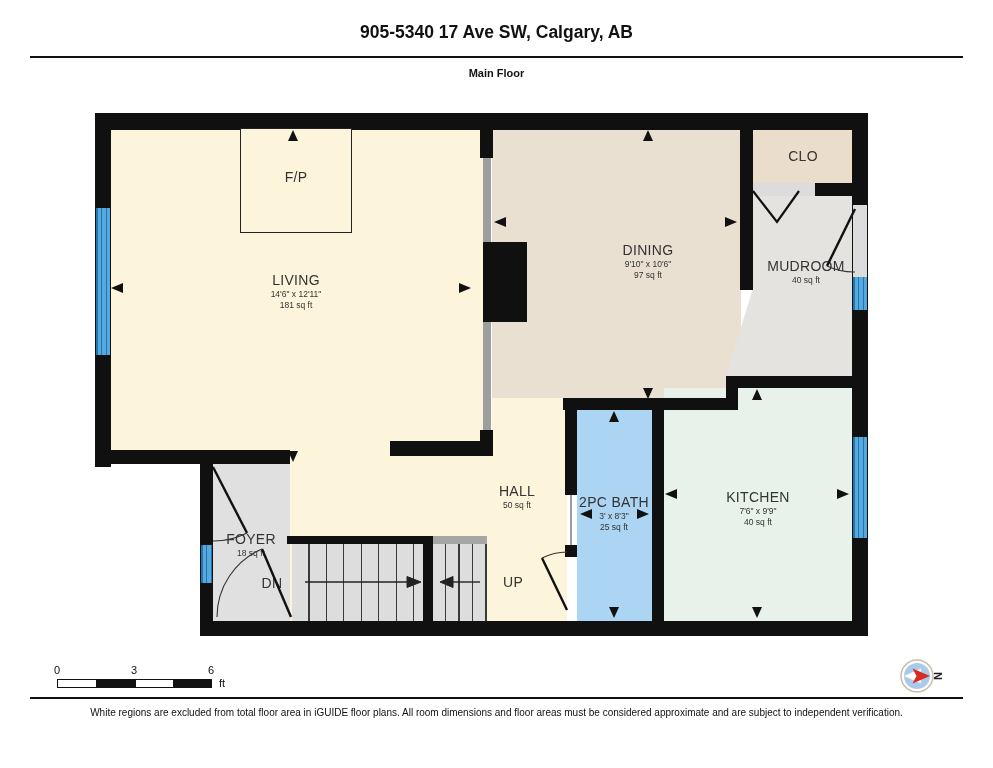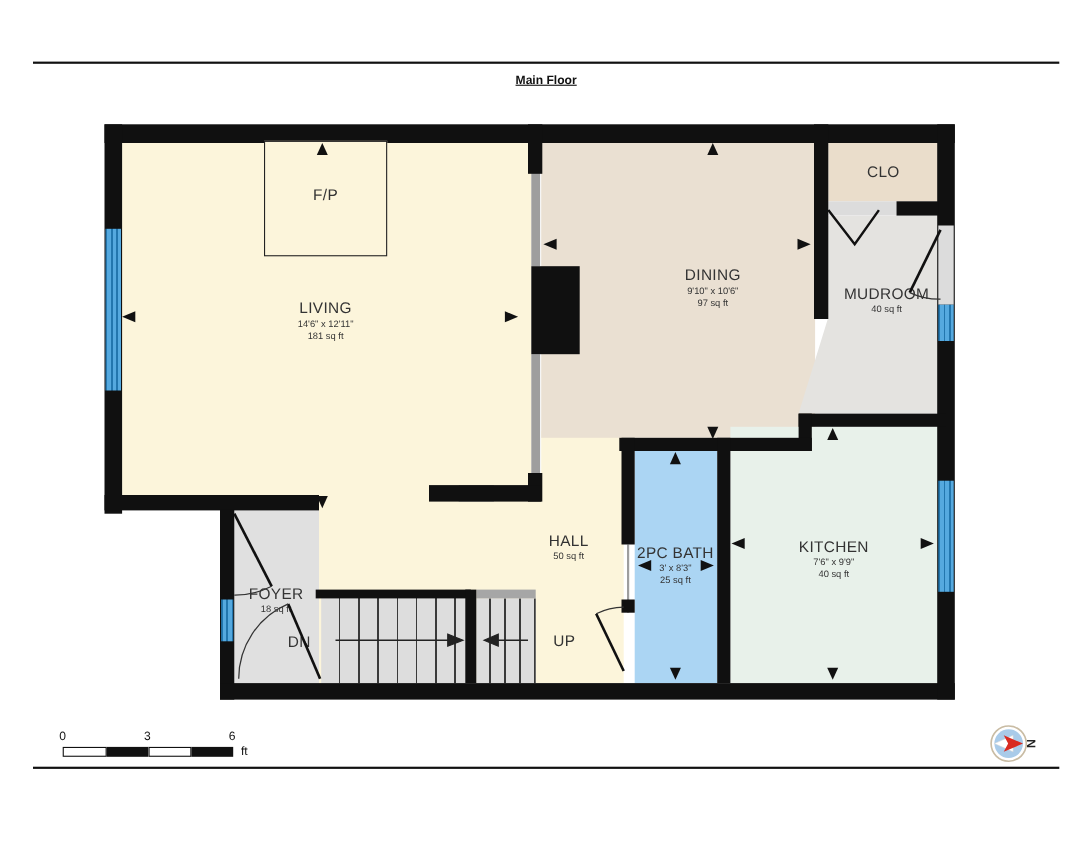--- a/index.html
+++ b/index.html
@@ -10,39 +10,40 @@
   .gray{position:absolute;background:#9e9e9e;}
   .floor{position:absolute;}
   .win{position:absolute;background:repeating-linear-gradient(90deg,#2276ae 0 1.6px,#55a9df 1.6px 4.8px);}
   .label{position:absolute;transform:translate(-50%,-50%);text-align:center;color:#333;line-height:1.3;white-space:nowrap;}
   .label .nm{display:block;font-size:14px;letter-spacing:.3px;}
   .label .dm{display:block;font-size:8.5px;}
   .treads-dn{background-image:repeating-linear-gradient(90deg,transparent 0 16px,#3a3a3a 16px 17.5px);}
   .treads-up{background-image:repeating-linear-gradient(90deg,transparent 0 12px,#3a3a3a 12px 13.5px);}
   .title{position:absolute;top:22px;left:0;width:100%;text-align:center;font-size:17.5px;font-weight:bold;}
   .rule{position:absolute;left:30px;width:933px;height:2px;background:#111;}
-  .floorinfo{position:absolute;top:67px;left:0;width:100%;display:flex;justify-content:center;gap:10px;font-size:11px;text-decoration:underline;}
+  .floorinfo{position:absolute;top:67px;left:0;width:100%;display:flex;justify-content:center;gap:10px;font-size:11px;}
   .floorinfo .fl{font-weight:bold;}
   .floorinfo .lines span{display:block;line-height:17px;}
   .prepared{position:absolute;top:676px;left:0;width:100%;text-align:center;font-size:10.5px;color:#222;}
   .disclaimer{position:absolute;top:707px;left:0;width:100%;text-align:center;font-size:10px;color:#111;}
   .tick{position:absolute;width:16px;text-align:center;font-size:11px;top:664px;}
   .sbar{position:absolute;left:57px;top:679px;width:155px;height:9px;display:flex;}
   .sbar div{flex:1;box-sizing:border-box;}
   .sbar .sw{background:#fff;border:1px solid #111;}
   .sbar .sb{background:#111;}
   .ftlab{position:absolute;left:219px;top:677px;font-size:11px;}
   .fpbox{position:absolute;left:240px;top:128px;width:112px;height:105px;box-sizing:border-box;border:1.5px solid #222;}
   svg.overlay{position:absolute;left:0;top:0;pointer-events:none;}
 </style>
 </head>
 <body>
 
 <div class="page">
 
+  <div class="title">905-5340 17 Ave SW, Calgary, AB</div>
   <div class="rule" style="top:56px;"></div>
   <div class="floorinfo">
     <span class="fl">Main Floor</span>
   </div>
 
   <div class="floor" style="left: 111px; top: 130px; width: 372px; height: 320px; background-color: rgb(252, 245, 219);"></div>
   <div class="floor" style="left: 290px; top: 450px; width: 277px; height: 171px; background-color: rgb(252, 245, 219);"></div>
   <div class="floor" style="left: 492px; top: 392px; width: 75px; height: 58px; background-color: rgb(252, 245, 219);"></div>
   <div class="floor" style="left: 492px; top: 130px; width: 249px; height: 268px; background-color: rgb(234, 224, 210);"></div>
   <div class="floor" style="left: 753px; top: 130px; width: 100px; height: 53px; background-color: rgb(234, 221, 203);"></div>
@@ -139,20 +140,21 @@
   <span class="tick" style="left:203px;">6</span>
   <div class="sbar">
     <div class="sw"></div>
     <div class="sb"></div>
     <div class="sw"></div>
     <div class="sb"></div>
   </div>
   <span class="ftlab">ft</span>
 
   <div class="rule" style="top:697px;"></div>
+  <div class="disclaimer">White regions are excluded from total floor area in iGUIDE floor plans. All room dimensions and floor areas must be considered approximate and are subject to independent verification.</div>
 
   <svg class="overlay" width="993" height="768" viewBox="0 0 993 768">
     <g stroke="#111" fill="none">
       <path d="M213,467 L247,533" stroke-width="2.4"></path>
       <path d="M247,533 A74,74 0 0 1 213,541" stroke-width="1.1" stroke="#333"></path>
       <path d="M291,617 L262,549" stroke-width="2.4"></path>
       <path d="M262,549 A74,74 0 0 0 217,617" stroke-width="1.1" stroke="#333"></path>
       <path d="M567,610 L542,558" stroke-width="2.4"></path>
       <path d="M542,558 A58,58 0 0 1 567,552" stroke-width="1.1" stroke="#333"></path>
       <path d="M855,209 L827,266" stroke-width="2.4"></path>

